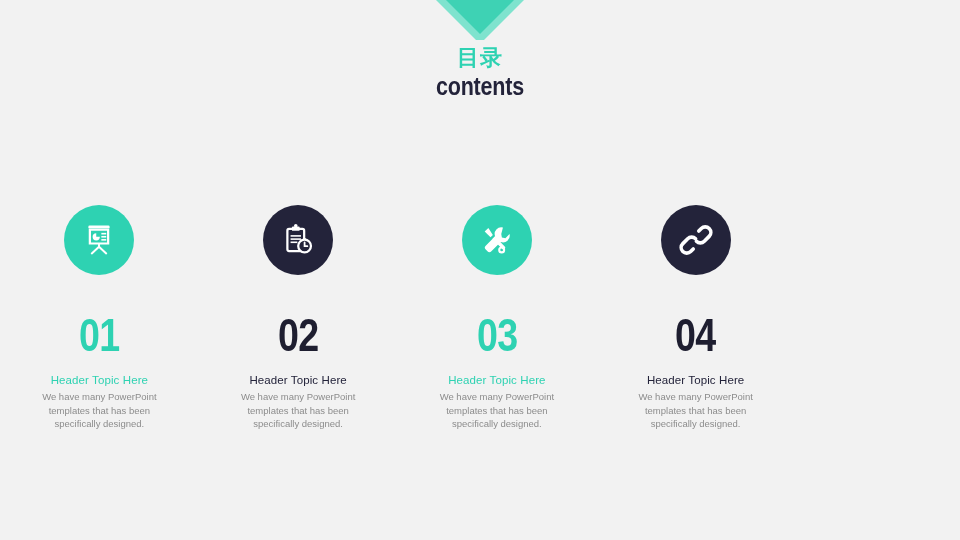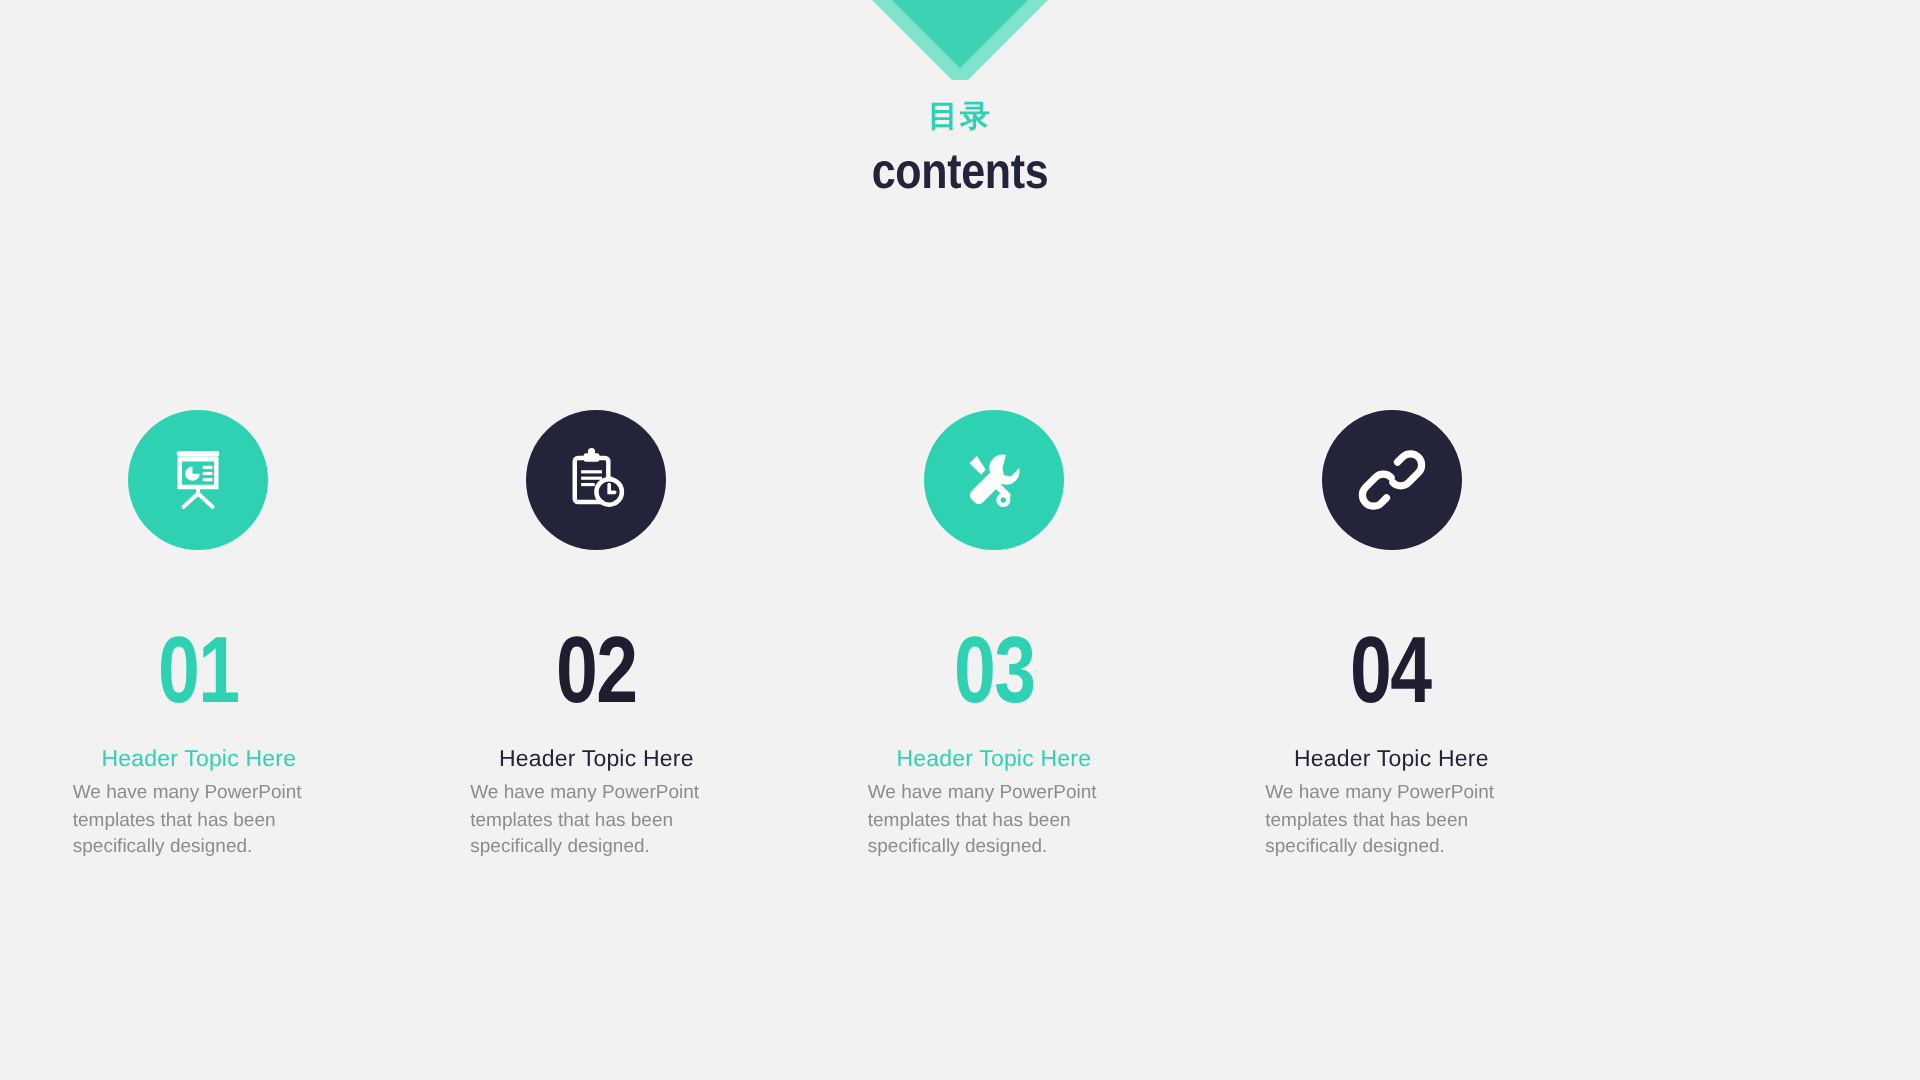--- a/index.html
+++ b/index.html
@@ -29,21 +29,21 @@
   
   #title-block {
     position: absolute;
     left: 0;
     top: 48px;
     width: 960px;
     text-align: center;
   }
   #title-cn {
     font-family: "DejaVu Sans", sans-serif;
-    font-size: 15px;
+    font-size: 22px;
     font-weight: 700;
     letter-spacing: 1px;
     line-height: 20px;
     margin: 0;
   }
   #title-en {
     font-family: "Liberation Sans Narrow", "Liberation Sans", sans-serif;
     font-size: 25px;
     font-weight: 700;
     line-height: 30px;
@@ -97,21 +97,21 @@
     line-height: 14px;
     margin-top: 15px;
     letter-spacing: 0.1px;
     white-space: nowrap;
   }
 
   .step-body {
     font-size: 9.5px;
     line-height: 13.5px;
     color: #8c8c8c;
-    text-align: left;
+    text-align: center;
     margin-top: 3px;
     width: 126px;
   }
 </style>
 </head>
 <body style="background: rgb(242, 242, 242);">
 
 <div id="chevron-decoration">
   <svg width="960" height="40" viewBox="0 0 960 40">
     <polygon points="424,-42 480,14 536,-42 536,-12 480,44 424,-12" fill="#7fe3ce"></polygon>

